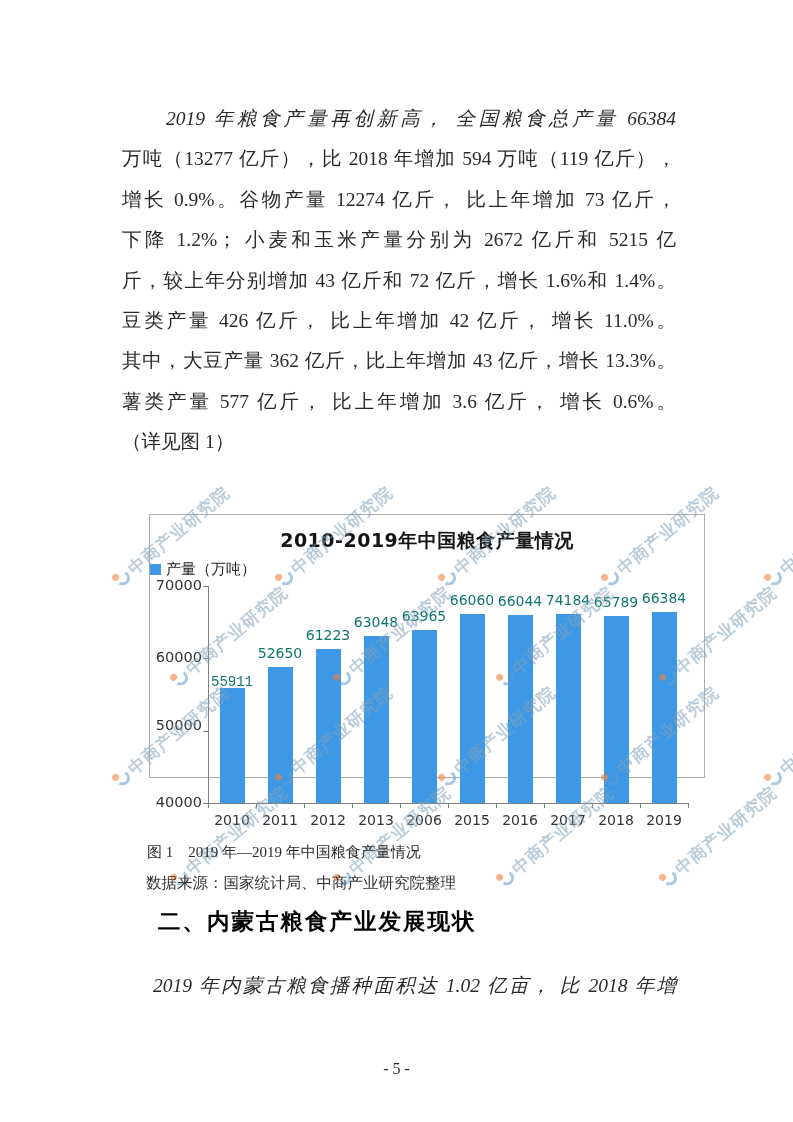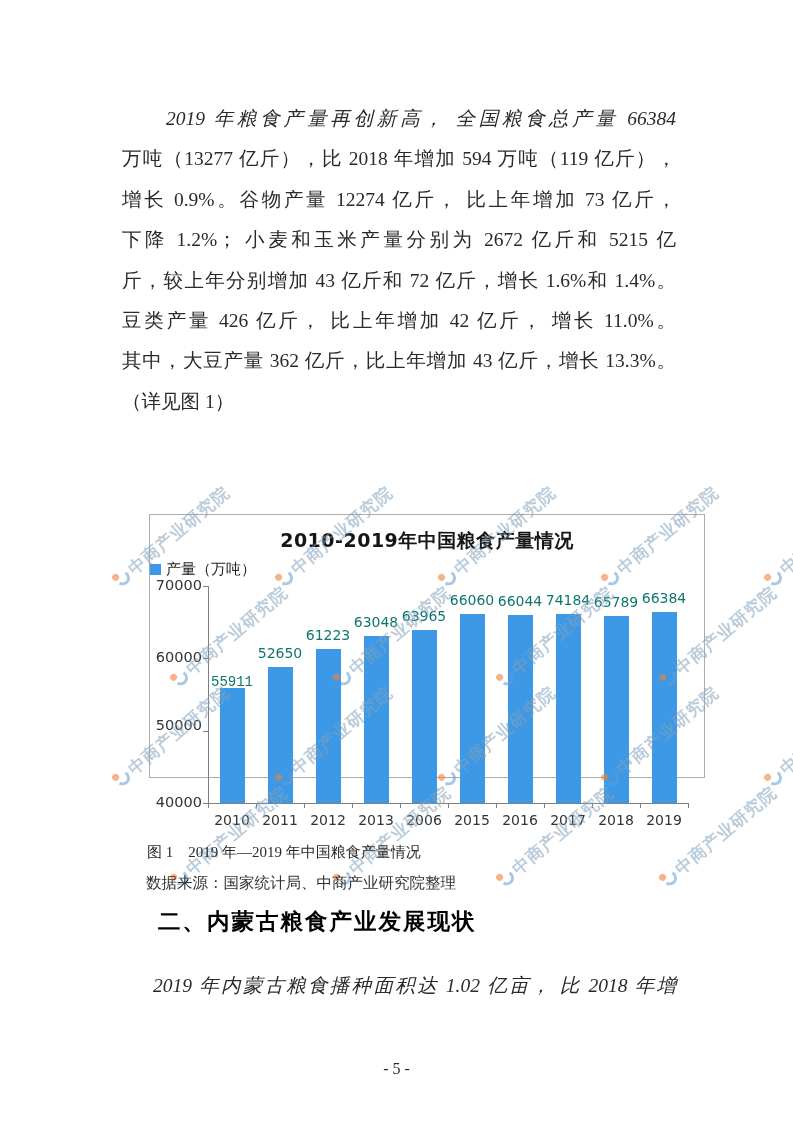--- a/index.html
+++ b/index.html
@@ -61,20 +61,21 @@
 <div class="page">
 
   <div class="para para1" id="para1" style="top: 99px;">
       <div class="line jline indent">2019 年粮食产量再创新高， 全国粮食总产量 66384</div>
       <div class="line jline">万吨（13277 亿斤），比 2018 年增加 594 万吨（119 亿斤），</div>
       <div class="line jline">增长 0.9%。谷物产量 12274 亿斤， 比上年增加 73 亿斤，</div>
       <div class="line jline">下降 1.2%； 小麦和玉米产量分别为 2672 亿斤和 5215 亿</div>
       <div class="line jline">斤，较上年分别增加 43 亿斤和 72 亿斤，增长 1.6%和 1.4%。</div>
       <div class="line jline">豆类产量 426 亿斤， 比上年增加 42 亿斤， 增长 11.0%。</div>
       <div class="line jline">其中，大豆产量 362 亿斤，比上年增加 43 亿斤，增长 13.3%。</div>
+      <div class="line jline">薯类产量 577 亿斤， 比上年增加 3.6 亿斤， 增长 0.6%。</div>
       <div class="line">（详见图 1）</div>
     </div>
 
   <div class="chart">
     <div class="chart-title">2010-2019年中国粮食产量情况</div>
     <div class="legend">
       <span class="legend-swatch" id="legend-swatch" style="background: rgb(61, 153, 229);"></span>
       <span class="legend-label">产量（万吨）</span>
     </div>
     <div class="plot" id="plot">

